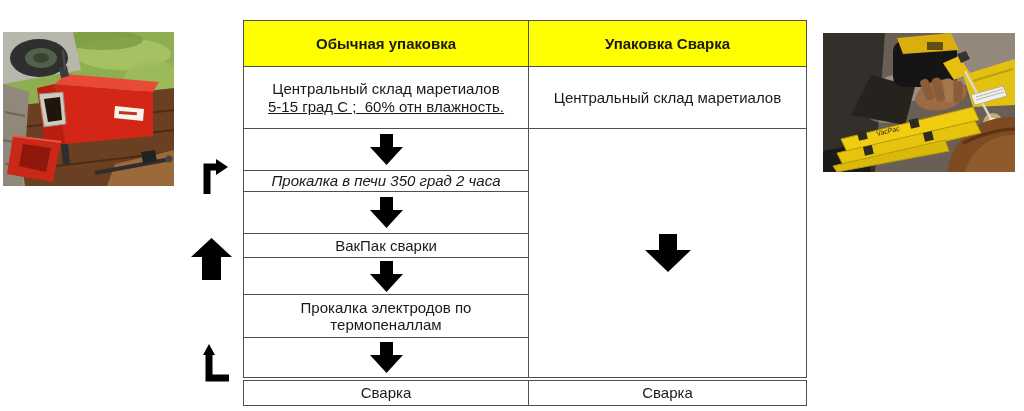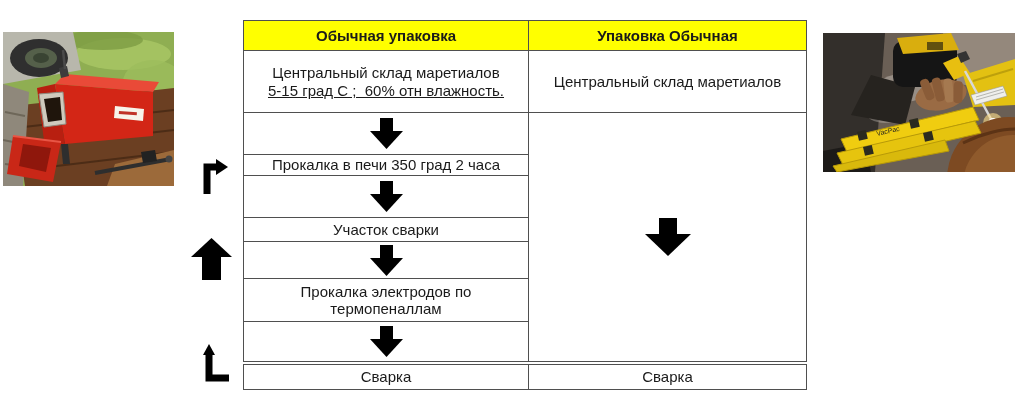--- a/index.html
+++ b/index.html
@@ -88,23 +88,23 @@
     <path d="M26 36 H6 V12" fill="none" stroke="#000" stroke-width="7"></path>
     <polygon points="0,13 12,13 6,2" fill="#000"></polygon>
   </svg>
 
   <table class="flow">
     <colgroup>
         <col style="width:285px">
         <col style="width:278px">
       </colgroup>
     <tbody>
-      <tr style="height:30px;">
+      <tr style="height:46px;">
         <td class="hdr">Обычная упаковка</td>
-        <td class="hdr">Упаковка Обычная</td>
+        <td class="hdr">Упаковка Сварка</td>
       </tr>
       <tr style="height:62px;">
         <td>
           <div>Центральный склад маретиалов</div>
           <div class="pre">5-15 град С ;  60% отн влажность.</div>
         </td>
         <td>Центральный склад маретиалов</td>
       </tr>
       <tr style="height:42px;">
         <td class="arrow-cell">
@@ -113,33 +113,33 @@
             <polygon points="0,13 33,13 16.5,31" fill="#000"></polygon>
           </svg>
         </td>
         <td class="arrow-cell" rowspan="7">
           <svg width="46" height="38" viewBox="0 0 46 38">
             <rect x="14" y="0" width="18" height="17" fill="#000"></rect>
             <polygon points="0,16 46,16 23,38" fill="#000"></polygon>
           </svg>
         </td>
       </tr>
-      <tr style="height:21px;">
+      <tr style="height:21px;font-style:italic;">
         <td>Прокалка в печи 350 град 2 часа</td>
       </tr>
       <tr style="height:42px;">
         <td class="arrow-cell">
           <svg width="33" height="31" viewBox="0 0 33 31">
             <rect x="10" y="0" width="13" height="14" fill="#000"></rect>
             <polygon points="0,13 33,13 16.5,31" fill="#000"></polygon>
           </svg>
         </td>
       </tr>
       <tr style="height:24px;">
-        <td>Участок сварки</td>
+        <td>ВакПак сварки</td>
       </tr>
       <tr style="height:37px;">
         <td class="arrow-cell">
           <svg width="33" height="31" viewBox="0 0 33 31">
             <rect x="10" y="0" width="13" height="14" fill="#000"></rect>
             <polygon points="0,13 33,13 16.5,31" fill="#000"></polygon>
           </svg>
         </td>
       </tr>
       <tr style="height:43px;">

